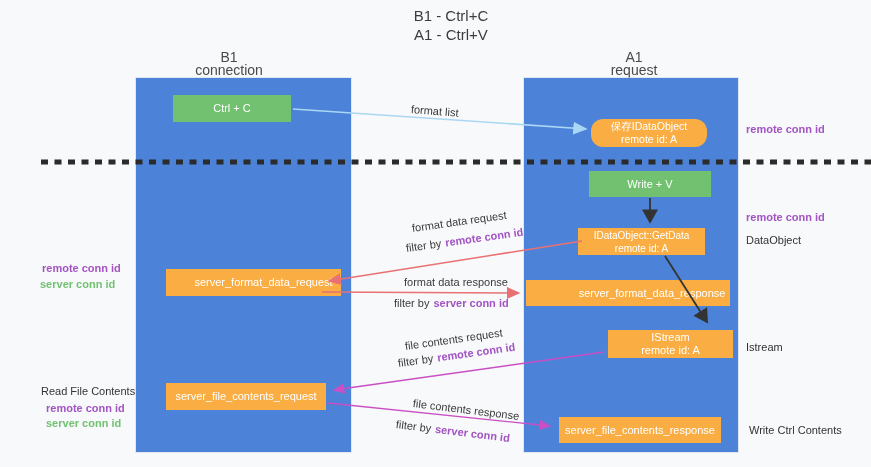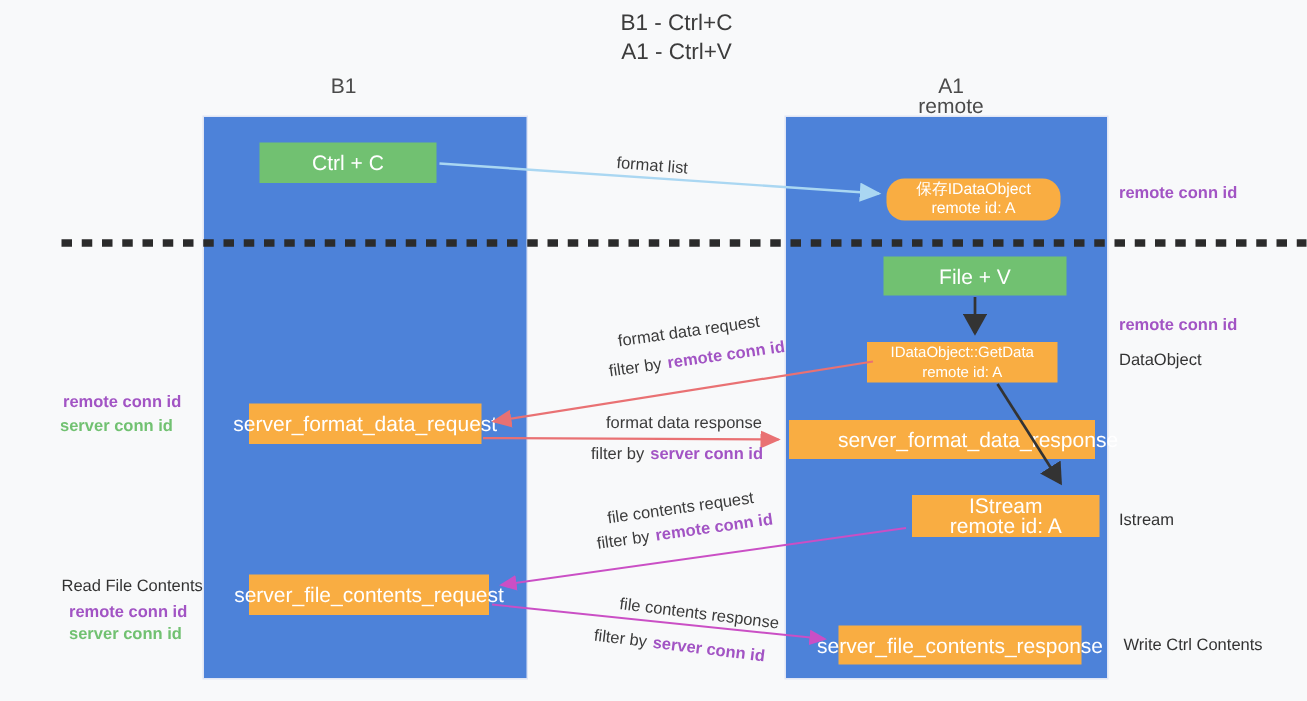--- a/index.html
+++ b/index.html
@@ -17,21 +17,21 @@
   }
   .lane-header{
     width:126px;text-align:center;font-size:14px;line-height:13px;color:#4a4a4a;
   }
   .lane{
     background:#4d82d9;
     box-shadow:0 0 0 1px rgba(205,215,240,.55);
   }
   .node{
     display:flex;flex-direction:column;align-items:center;justify-content:center;
-    color:#fff;font-size:14px;line-height:13px;text-align:center;white-space:nowrap;
+    color:#fff;font-size:11px;line-height:13px;text-align:center;white-space:nowrap;
   }
   .node.green{background:#71c171;}
   .node.orange{background:#f9ad42;}
   .flabel{
     font-size:11px;color:#3b3b3b;white-space:nowrap;transform-origin:left center;
   }
   .hl-purple{color:#a254c4;font-weight:bold;}
   .flabel .hl-purple,.flabel .hl-green{margin-left:4px;}
   .side{font-size:11px;white-space:nowrap;}
   .side.purple{color:#a254c4;font-weight:bold;}
@@ -44,48 +44,49 @@
 
 <div class="stage">
 
   <div class="abs title">
     <div>B1 - Ctrl+C</div>
     <div>A1 - Ctrl+V</div>
   </div>
 
   <div class="abs lane-header" style="left:150px;top:51px;">
     <div>B1</div>
+    <div>connection</div>
   </div>
   <div class="abs lane-header" style="left:555px;top:51px;">
     <div>A1</div>
-    <div>remote</div>
+    <div>request</div>
   </div>
 
   <div class="abs lane" style="left:120px;top:78px;width:215px;height:374px;"></div>
   <div class="abs lane" style="left:508px;top:78px;width:214px;height:374px;"></div>
 
   <div class="abs node green" style="left:157px;top:95px;width:118px;height:27px;">
     <div>Ctrl + C</div>
   </div>
 
   <div class="abs node orange" style="left:575px;top:119px;width:116px;height:28px;font-size:10.5px;border-radius:12px;">
     <div>保存IDataObject</div>
     <div>remote id: A</div>
   </div>
 
   <div class="abs node green" style="left:573px;top:171px;width:122px;height:26px;">
-    <div>File + V</div>
+    <div>Write + V</div>
   </div>
 
   <div class="abs node orange" style="left:562px;top:228px;width:127px;height:27px;font-size:10px;">
     <div>IDataObject::GetData</div>
     <div>remote id: A</div>
   </div>
 
-  <div class="abs node orange" style="left:150px;top:269px;width:155px;height:27px;">
+  <div class="abs node orange" style="left:150px;top:269px;width:155px;height:27px;padding-left:20px;">
     <div>server_format_data_request</div>
   </div>
 
   <div class="abs node orange" style="left:510px;top:280px;width:156px;height:26px;padding-left:48px;">
     <div>server_format_data_response</div>
   </div>
 
   <div class="abs node orange" style="left:592px;top:330px;width:125px;height:28px;">
     <div>IStream</div>
     <div>remote id: A</div>

